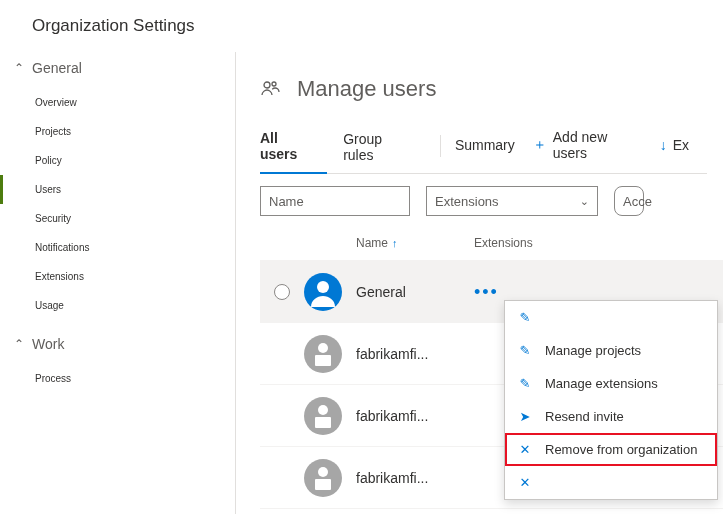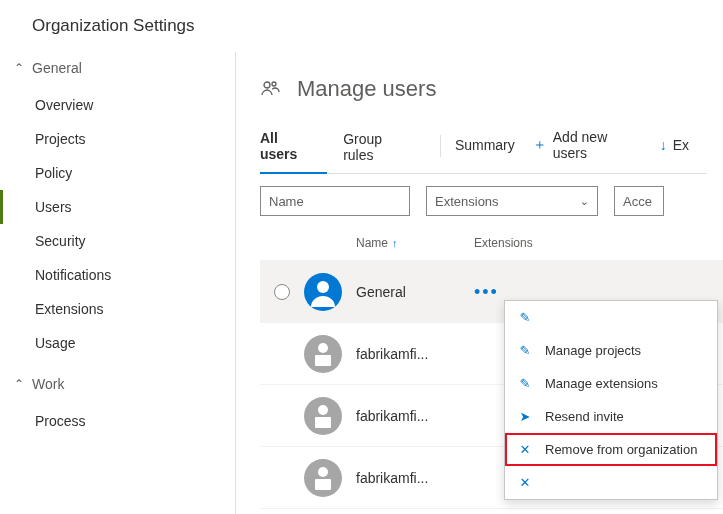--- a/index.html
+++ b/index.html
@@ -34,21 +34,21 @@
     gap: 8px;
     padding: 6px 16px 8px 14px;
     color: #605e5c;
     font-size: 14px;
     cursor: pointer;
   }
   .chev { color:#605e5c; font-size:12px; line-height:1; }
   .side-items { padding: 4px 0 10px 0; }
   .side-item {
     padding: 9px 0 9px 32px;
-    font-size: 14px;
+    font-size: 10px;
     color: #323130;
     cursor: pointer;
     border-left: 3px solid transparent;
   }
   .side-item.selected {
     border-left: 3px solid #4d7c0f;
     background: #fff;
     font-weight:400;
   }
   
@@ -65,21 +65,21 @@
   .tab-row .link-btn .plus, .tab-row .link-btn .dl { color:#0078d4; font-size:14px; }
   
   .filter-row { display:flex; gap:16px; padding:12px 0 14px 0; }
   .filter-input, .filter-select {
     border:1px solid #8a8886; height:30px; font-size:13px; padding:0 8px;
     background:#fff; color:#323130;
   }
   .filter-input { width:150px; }
   .filter-input::placeholder { color:#605e5c; }
   .filter-select { width:172px; display:flex; align-items:center; justify-content:space-between; cursor:pointer; color:#605e5c;}
-  .filter-select.small { width:50px; }
+  .filter-select.small { width:30px;border-radius:8px; }
   
   .grid-header { display:flex; align-items:center; padding:6px 0 10px 0; font-size:12px; color:#605e5c; border-bottom:1px solid #f3f2f1;}
   .col-check { width:44px; }
   .col-avatar { width:52px; }
   .col-name { width:118px; display:flex; align-items:center; gap:4px;}
   .col-ext { flex:1; }
   .sort-arrow { color:#0078d4; font-size:11px; }
   
   .grid-row { display:flex; align-items:center; height:62px; border-bottom:1px solid #f3f2f1; position:relative;}
   .grid-row.hover { background:#f3f2f1; }

